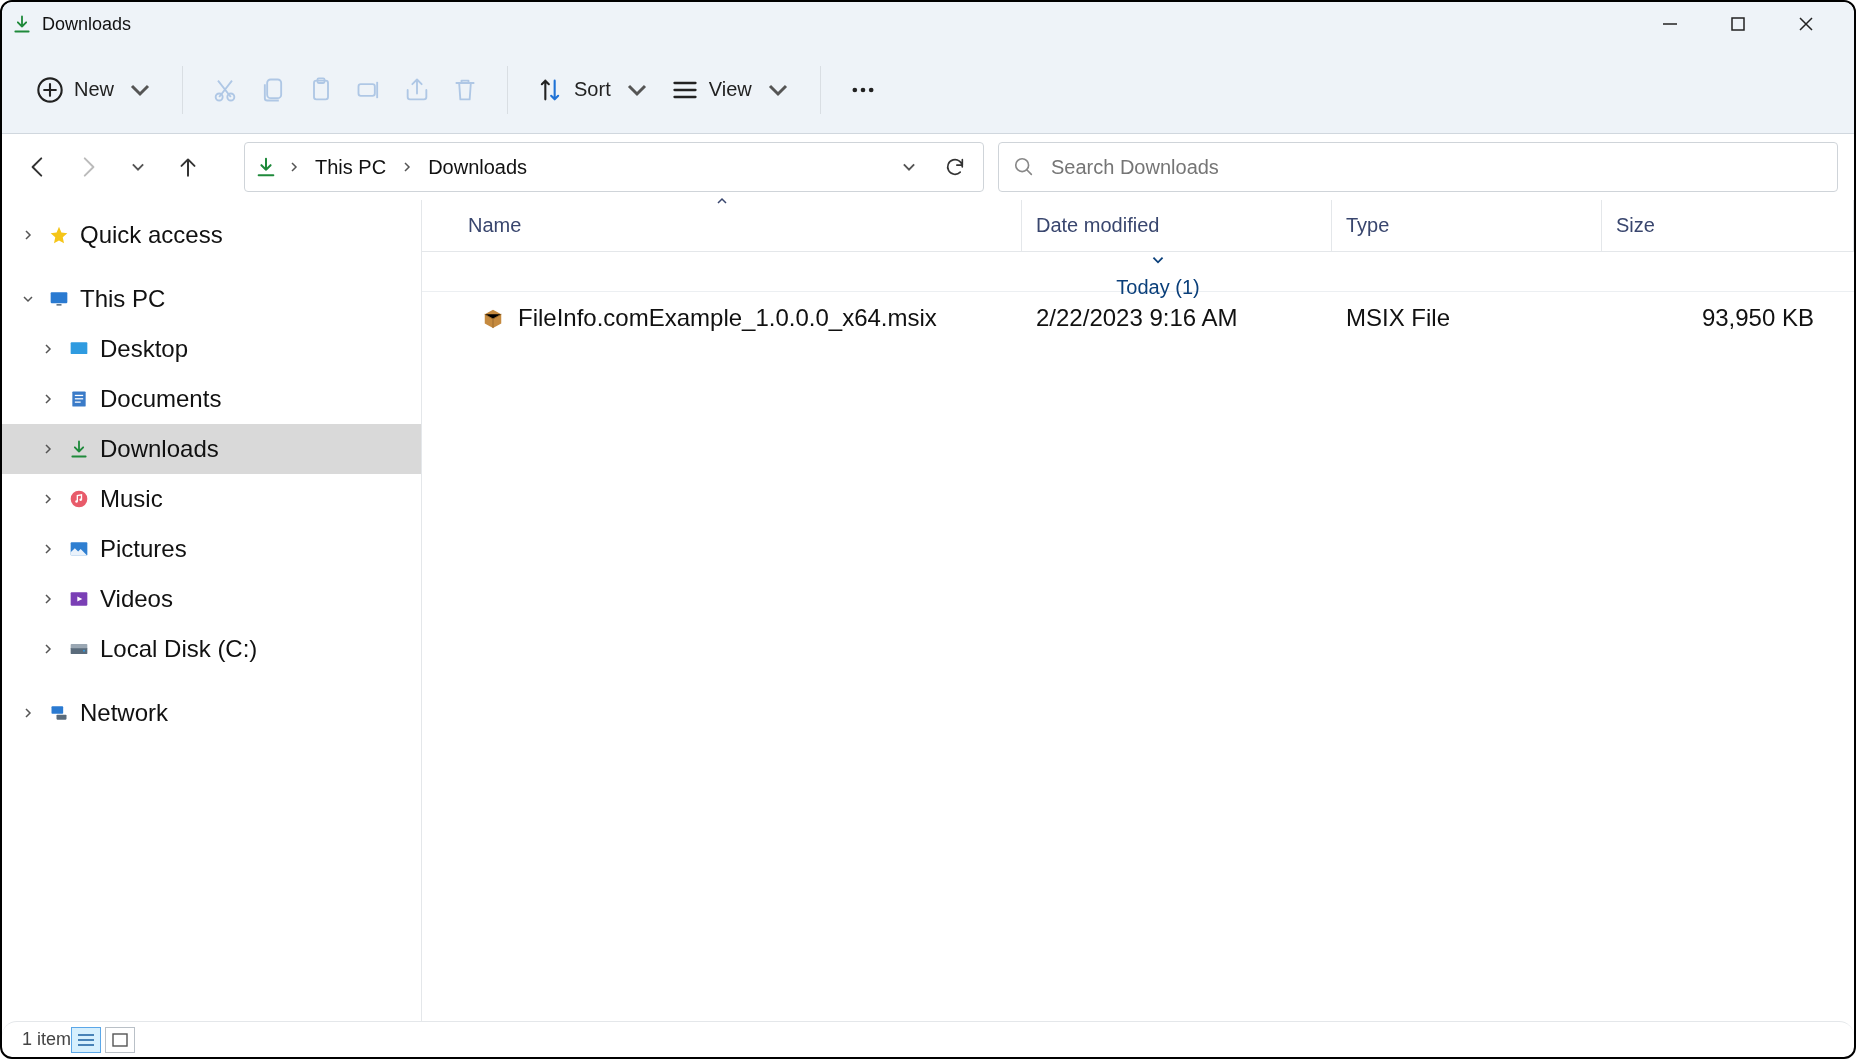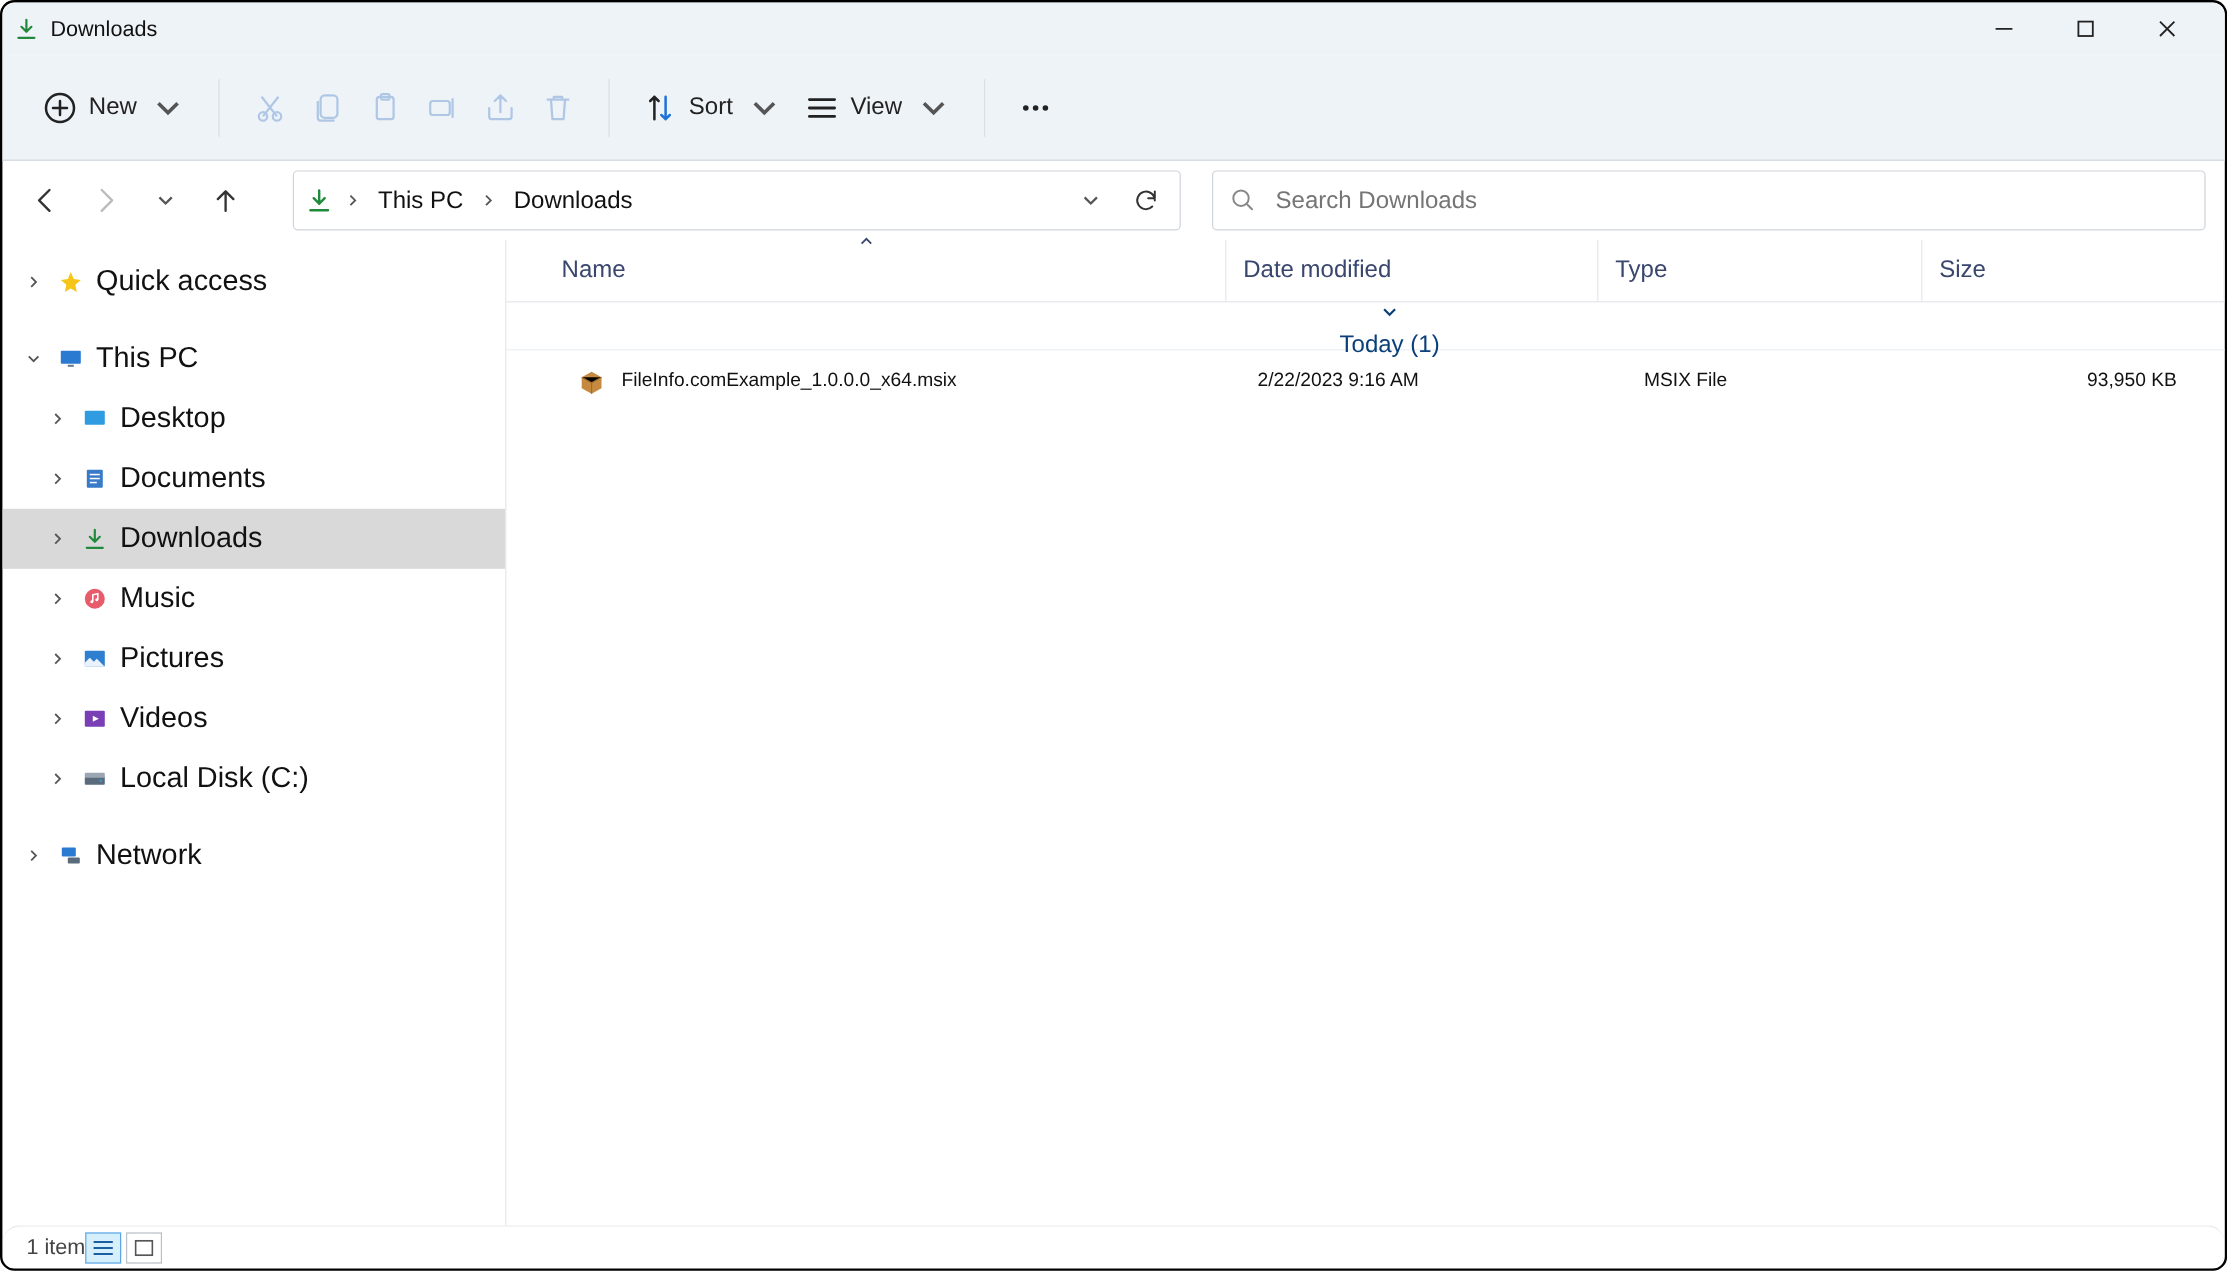--- a/index.html
+++ b/index.html
@@ -23,21 +23,21 @@
 
 
 .navrow { height:66px; display:flex; align-items:center; padding:6px 16px 6px 18px; gap:14px; }
 .nav-btn { width:36px; height:36px; display:flex; align-items:center; justify-content:center; color:#555; }
 .nav-btn.disabled { color:#bbb; }
 .addressbar { flex:0 0 auto; width:740px; margin-left:24px; height:50px; border:1px solid #cfd4d9; border-radius:4px; background:#fff; display:flex; align-items:center; padding:0 10px; gap:10px;}
 .addressbar .crumb { font-size:20px; color:#111; padding:0 4px;}
 .addressbar .crumb-sep { color:#666; }
 .addressbar .spacer { flex:1; }
 .addressbar .addr-btn { width:36px; height:36px; display:flex; align-items:center; justify-content:center; }
-.searchbox { flex:1; height:50px; border:1px solid #cfd4d9; border-radius:4px; background:#fff; display:flex; align-items:center; padding:0 14px; gap:16px; margin-left:12px;}
+.searchbox { flex:1; height:50px; border:1px solid #cfd4d9; border-radius:4px; background:#fff; display:flex; align-items:center; padding:0 14px; gap:16px; }
 .searchbox input { border:none; outline:none; font-size:20px; color:#555; width:100%; background:transparent;}
 
 
 .body { display:flex; height:calc(100% - 44px - 88px - 66px - 36px); }
 
 
 .sidebar { width:420px; border-right:1px solid #e4e7ea; padding-top:10px; overflow:hidden;}
 .tree-item { display:flex; align-items:center; height:50px; font-size:24px; color:#111; padding-left:16px; gap:10px;}
 .tree-item.sub { padding-left:36px; }
 .tree-item.selected { background:#d9d9d9; }
@@ -49,21 +49,21 @@
 .main { flex:1; position:relative; }
 .columns { display:flex; align-items:center; height:52px; border-bottom:1px solid #e4e7ea; font-size:20px; color:#39466e; }
 .columns .col { padding:0 14px; border-right:1px solid #e4e7ea; height:100%; display:flex; align-items:center; }
 .col-name { flex:0 0 600px; padding-left:46px !important; position:relative;}
 .col-name .sort-ind { position:absolute; left:50%; top:-4px; transform:translateX(-50%);}
 .col-date { flex:0 0 310px; }
 .col-type { flex:0 0 270px; }
 .col-size { flex:1; text-align:left; }
 
 .group-header { display:flex; align-items:center; height:40px; padding-left:40px; gap:8px; font-size:20px; color:#0a3f7a; border-bottom:1px solid #eceff2;flex-direction:column;}
-.file-row { display:flex; align-items:center; height:52px; font-size:16px; color:#111;gap:12px; }
+.file-row { display:flex; align-items:center; height:52px; font-size:24px; color:#111; }
 .file-row .cell { padding:0 14px; }
 .cell-name { flex:0 0 600px; display:flex; align-items:center; gap:14px; padding-left:60px !important;}
 .cell-date { flex:0 0 310px; }
 .cell-type { flex:0 0 270px; }
 .cell-size { flex:1; text-align:right; padding-right:40px !important; }
 
 
 .statusbar { position:absolute; bottom:0; left:0; right:0; height:36px; border-top:1px solid #e4e7ea; display:flex; align-items:center; padding:0 20px; font-size:18px; color:#444;border-radius:15px;}
 .statusbar .credit { margin-left:auto; color:#b6bcc2; font-size:18px; margin-right:14px;}
 .statusbar .view-toggle { display:flex; gap:4px; }

